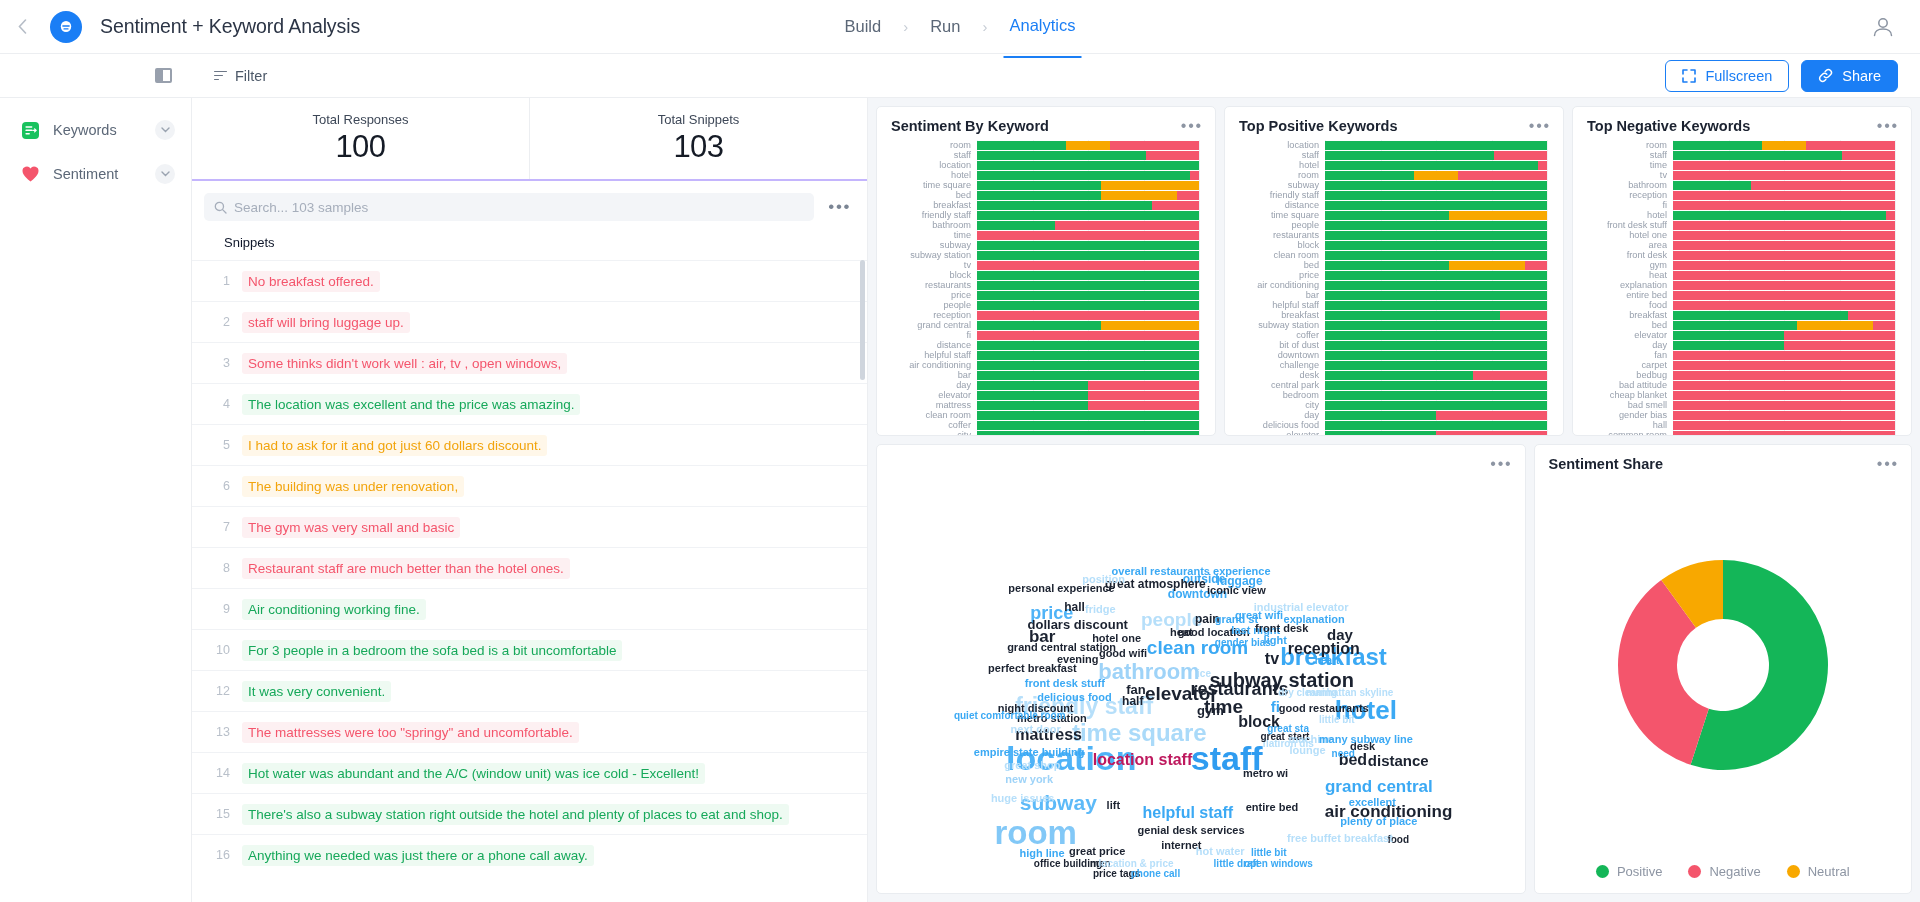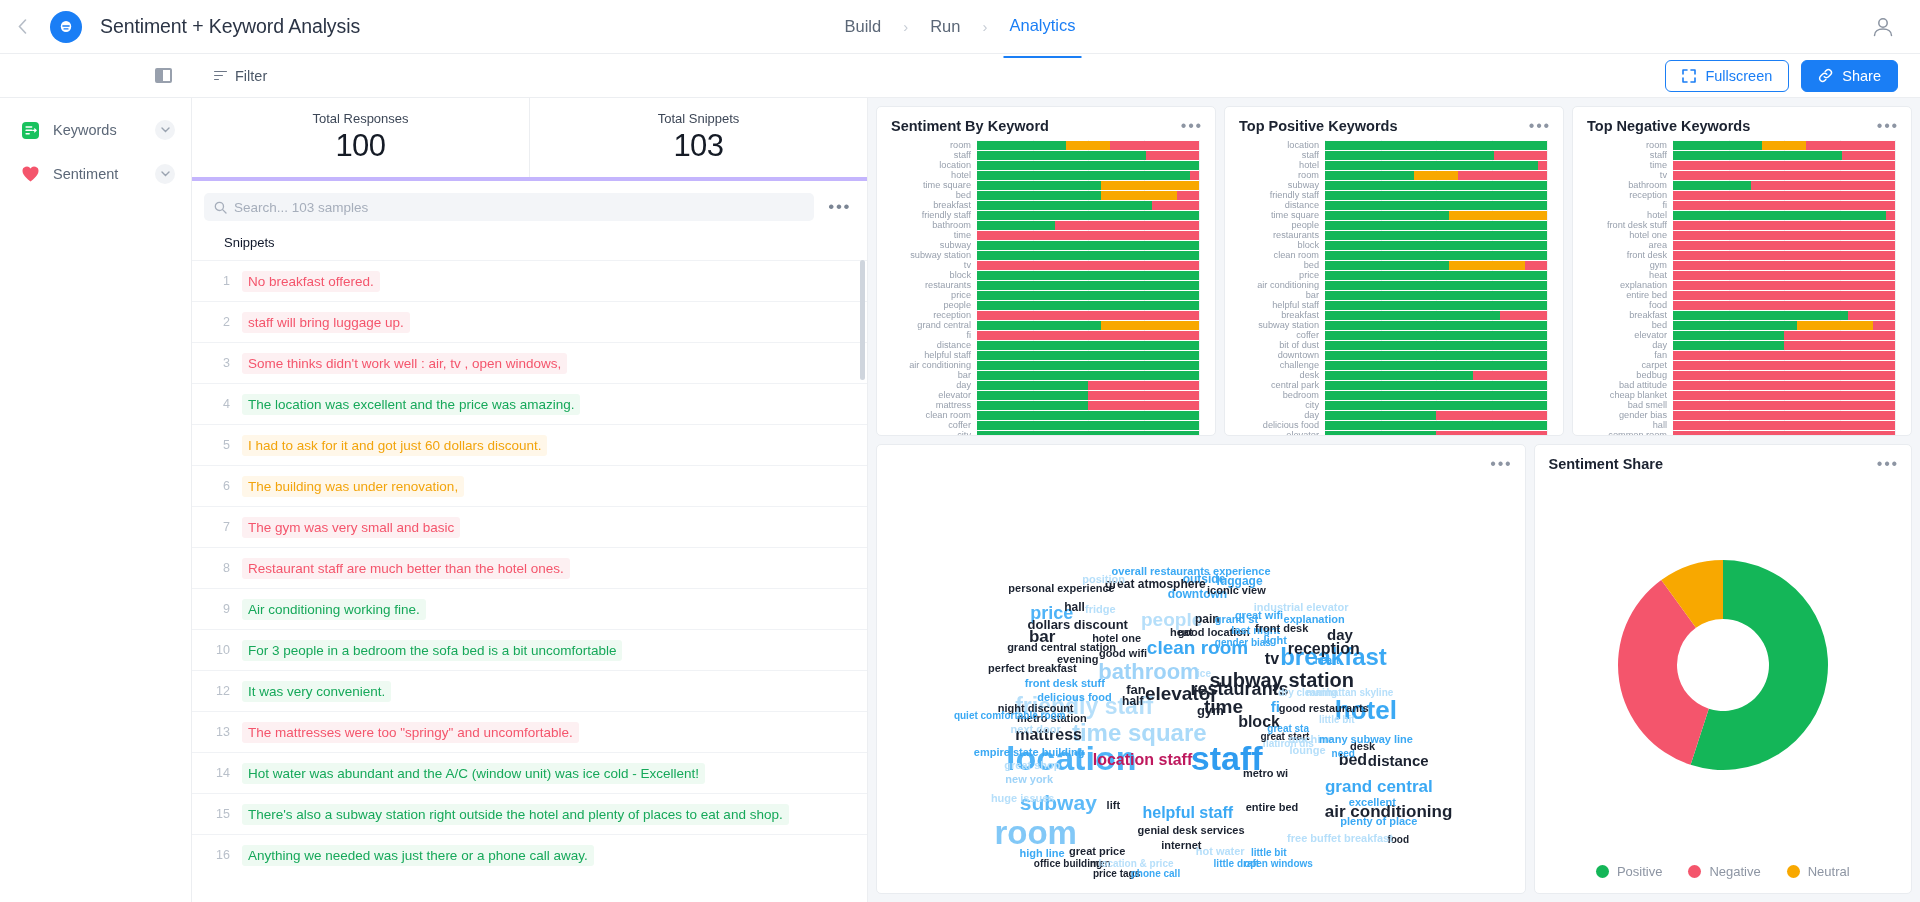--- a/index.html
+++ b/index.html
@@ -114,21 +114,21 @@
     display: flex; align-items: center; justify-content: center;
   }
 
   
   .left-col {
     width: 676px; flex: 0 0 676px;
     border-right: 1px solid #eceef1;
     display: flex; flex-direction: column; background: #fff;
   }
   .metrics {
-    display: flex; height: 83px; border-bottom: 4px solid #c4b5fd;
+    display: flex; height: 83px; border-bottom: 2px solid #c4b5fd;
   }
   .metric {
     flex: 1; display: flex; flex-direction: column;
     align-items: center; justify-content: center; gap: 2px;
   }
   .metric + .metric { border-left: 1px solid #eceef1; }
   .metric-label { font-size: 13px; color: #3d4757; }
   .metric-value { font-size: 31px; font-weight: 400; color: #151b26; letter-spacing: -0.5px;}
 
   .search-row {

